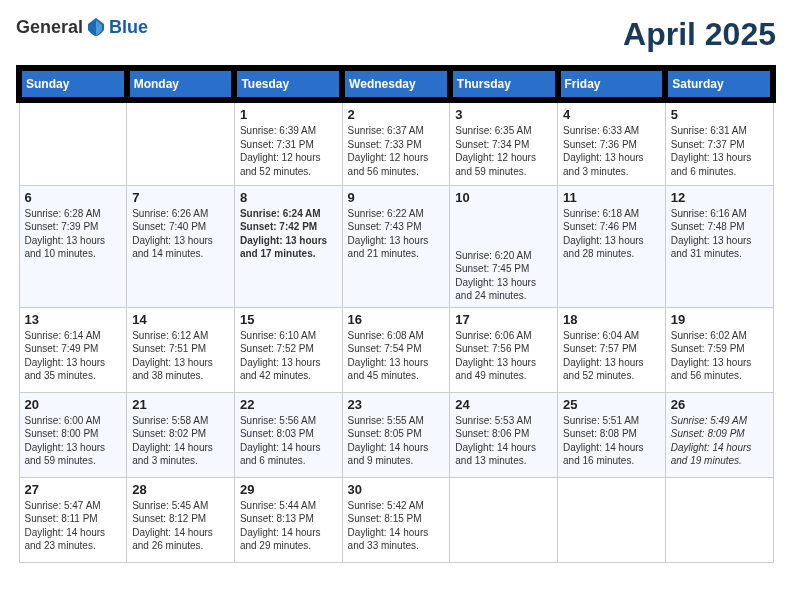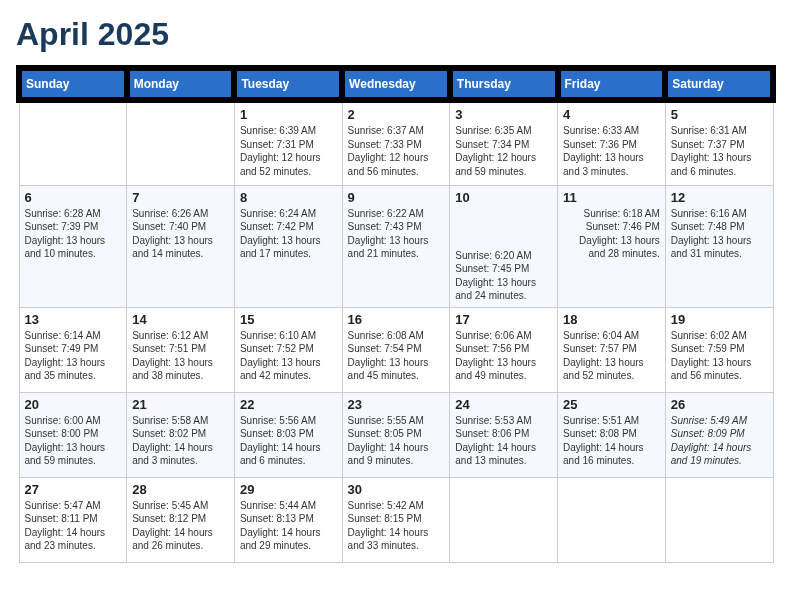--- a/index.html
+++ b/index.html
@@ -74,20 +74,32 @@
       background: #f5f8ff;
     }
     .calendar tr:nth-child(even) td.empty-cell {
       background: #efefef;
     }
   </style>
 </head>
 <body>
 
 <div class="header-area">
+  <div class="logo">
+    <div>
+      <div style="display:flex; align-items:center;">
+        <span style="font-size:18px; font-weight:bold; color:#333;">General</span>
+        <svg width="22" height="22" viewBox="0 0 22 22" style="margin: 0 2px;">
+          <path d="M11 2 L19 8 L19 14 Q14 20 11 20 Q8 20 3 14 L3 8 Z" fill="#1a6ab5"></path>
+          <path d="M11 4 L17 9 L17 14 Q13 19 11 19" fill="#4a9ad4"></path>
+        </svg>
+        <span style="font-size:18px; font-weight:bold; color:#1a5ea8;">Blue</span>
+      </div>
+    </div>
+  </div>
   <div class="title-area">
     <div class="month-title">April 2025</div>
   </div>
 </div>
 
 <table class="calendar">
   <thead>
     <tr>
     <th>Sunday</th>
         <th>Monday</th>
@@ -141,39 +153,39 @@
 Daylight: 13 hours and 10 minutes.</div>
         </td>
         <td>
           <span class="day-number">7</span>
           <div class="cell-text" style="white-space: pre-line;">Sunrise: 6:26 AM
 Sunset: 7:40 PM
 Daylight: 13 hours and 14 minutes.</div>
         </td>
         <td>
           <span class="day-number">8</span>
-          <div class="cell-text" style="white-space: pre-line;">Sunrise: 6:24 AM
+          <div class="cell-text" style="white-space: pre-line; font-weight: bold;">Sunrise: 6:24 AM
 Sunset: 7:42 PM
 Daylight: 13 hours and 17 minutes.</div>
         </td>
         <td>
           <span class="day-number">9</span>
           <div class="cell-text" style="white-space: pre-line;">Sunrise: 6:22 AM
 Sunset: 7:43 PM
 Daylight: 13 hours and 21 minutes.</div>
         </td>
         <td>
           <span class="day-number">10</span>
           <div class="cell-text" style="white-space: pre-line; margin-top: 44px;">Sunrise: 6:20 AM
 Sunset: 7:45 PM
 Daylight: 13 hours and 24 minutes.</div>
         </td>
         <td>
           <span class="day-number">11</span>
-          <div class="cell-text" style="white-space: pre-line; text-align: right;">Sunrise: 6:18 AM
+          <div class="cell-text" style="white-space: pre-line;">Sunrise: 6:18 AM
 Sunset: 7:46 PM
 Daylight: 13 hours and 28 minutes.</div>
         </td>
         <td>
           <span class="day-number">12</span>
           <div class="cell-text" style="white-space: pre-line;">Sunrise: 6:16 AM
 Sunset: 7:48 PM
 Daylight: 13 hours and 31 minutes.</div>
         </td>
       </tr>

